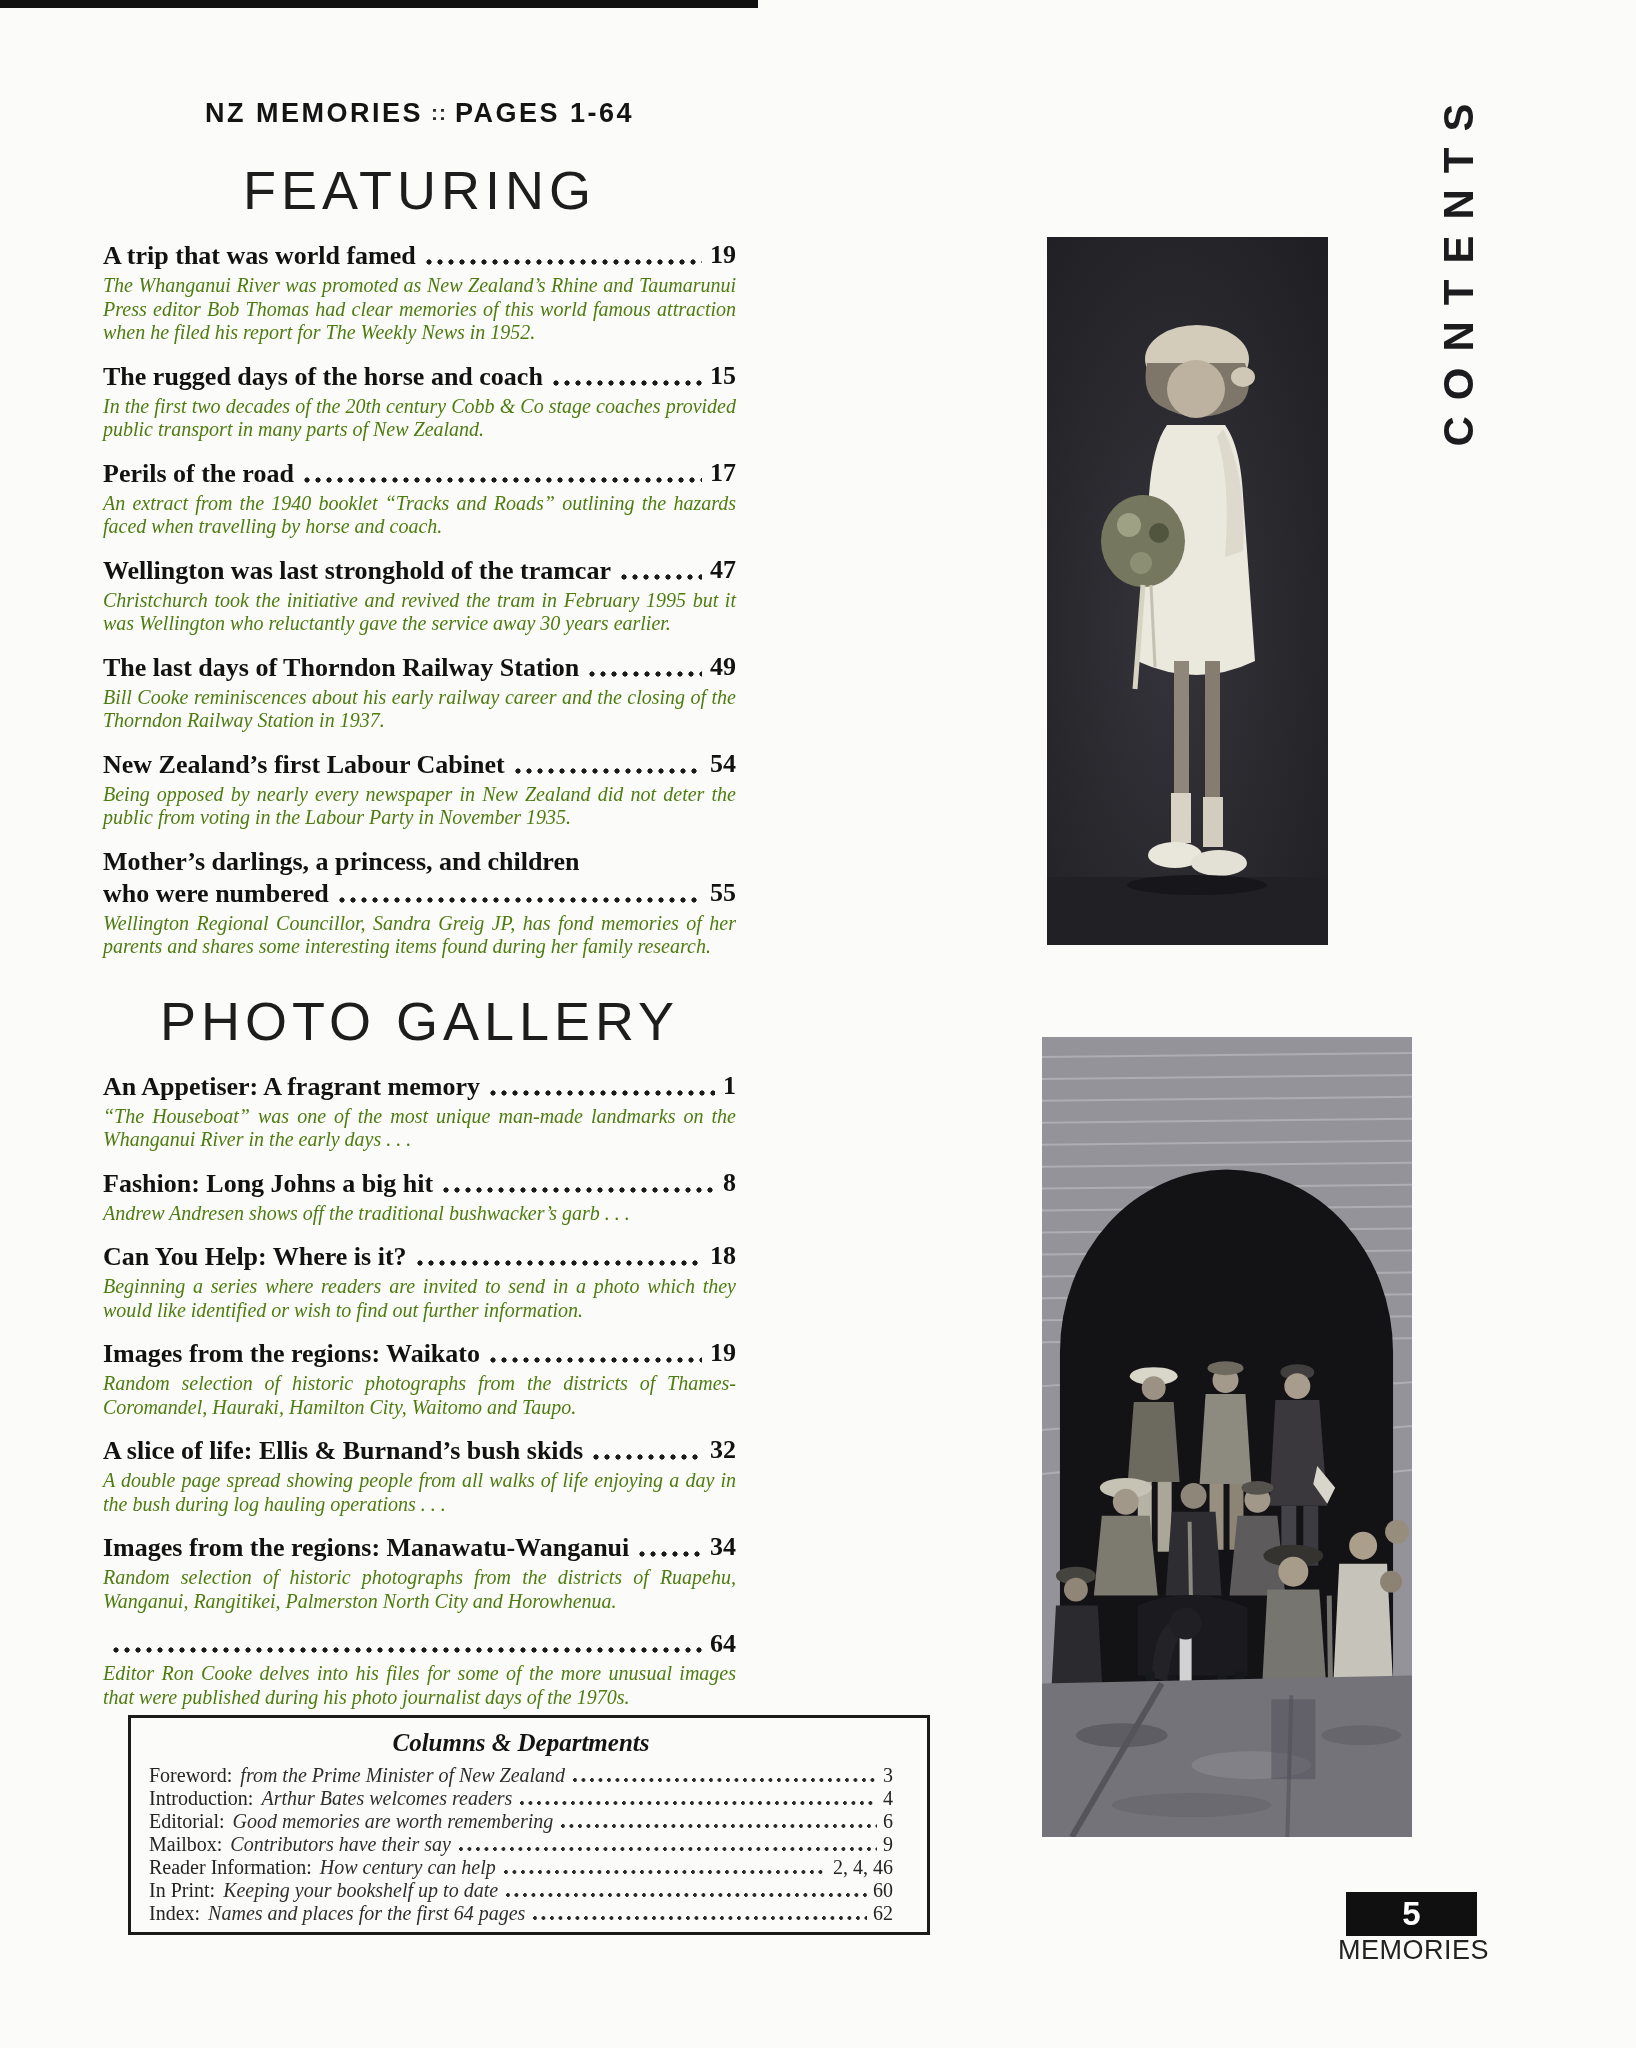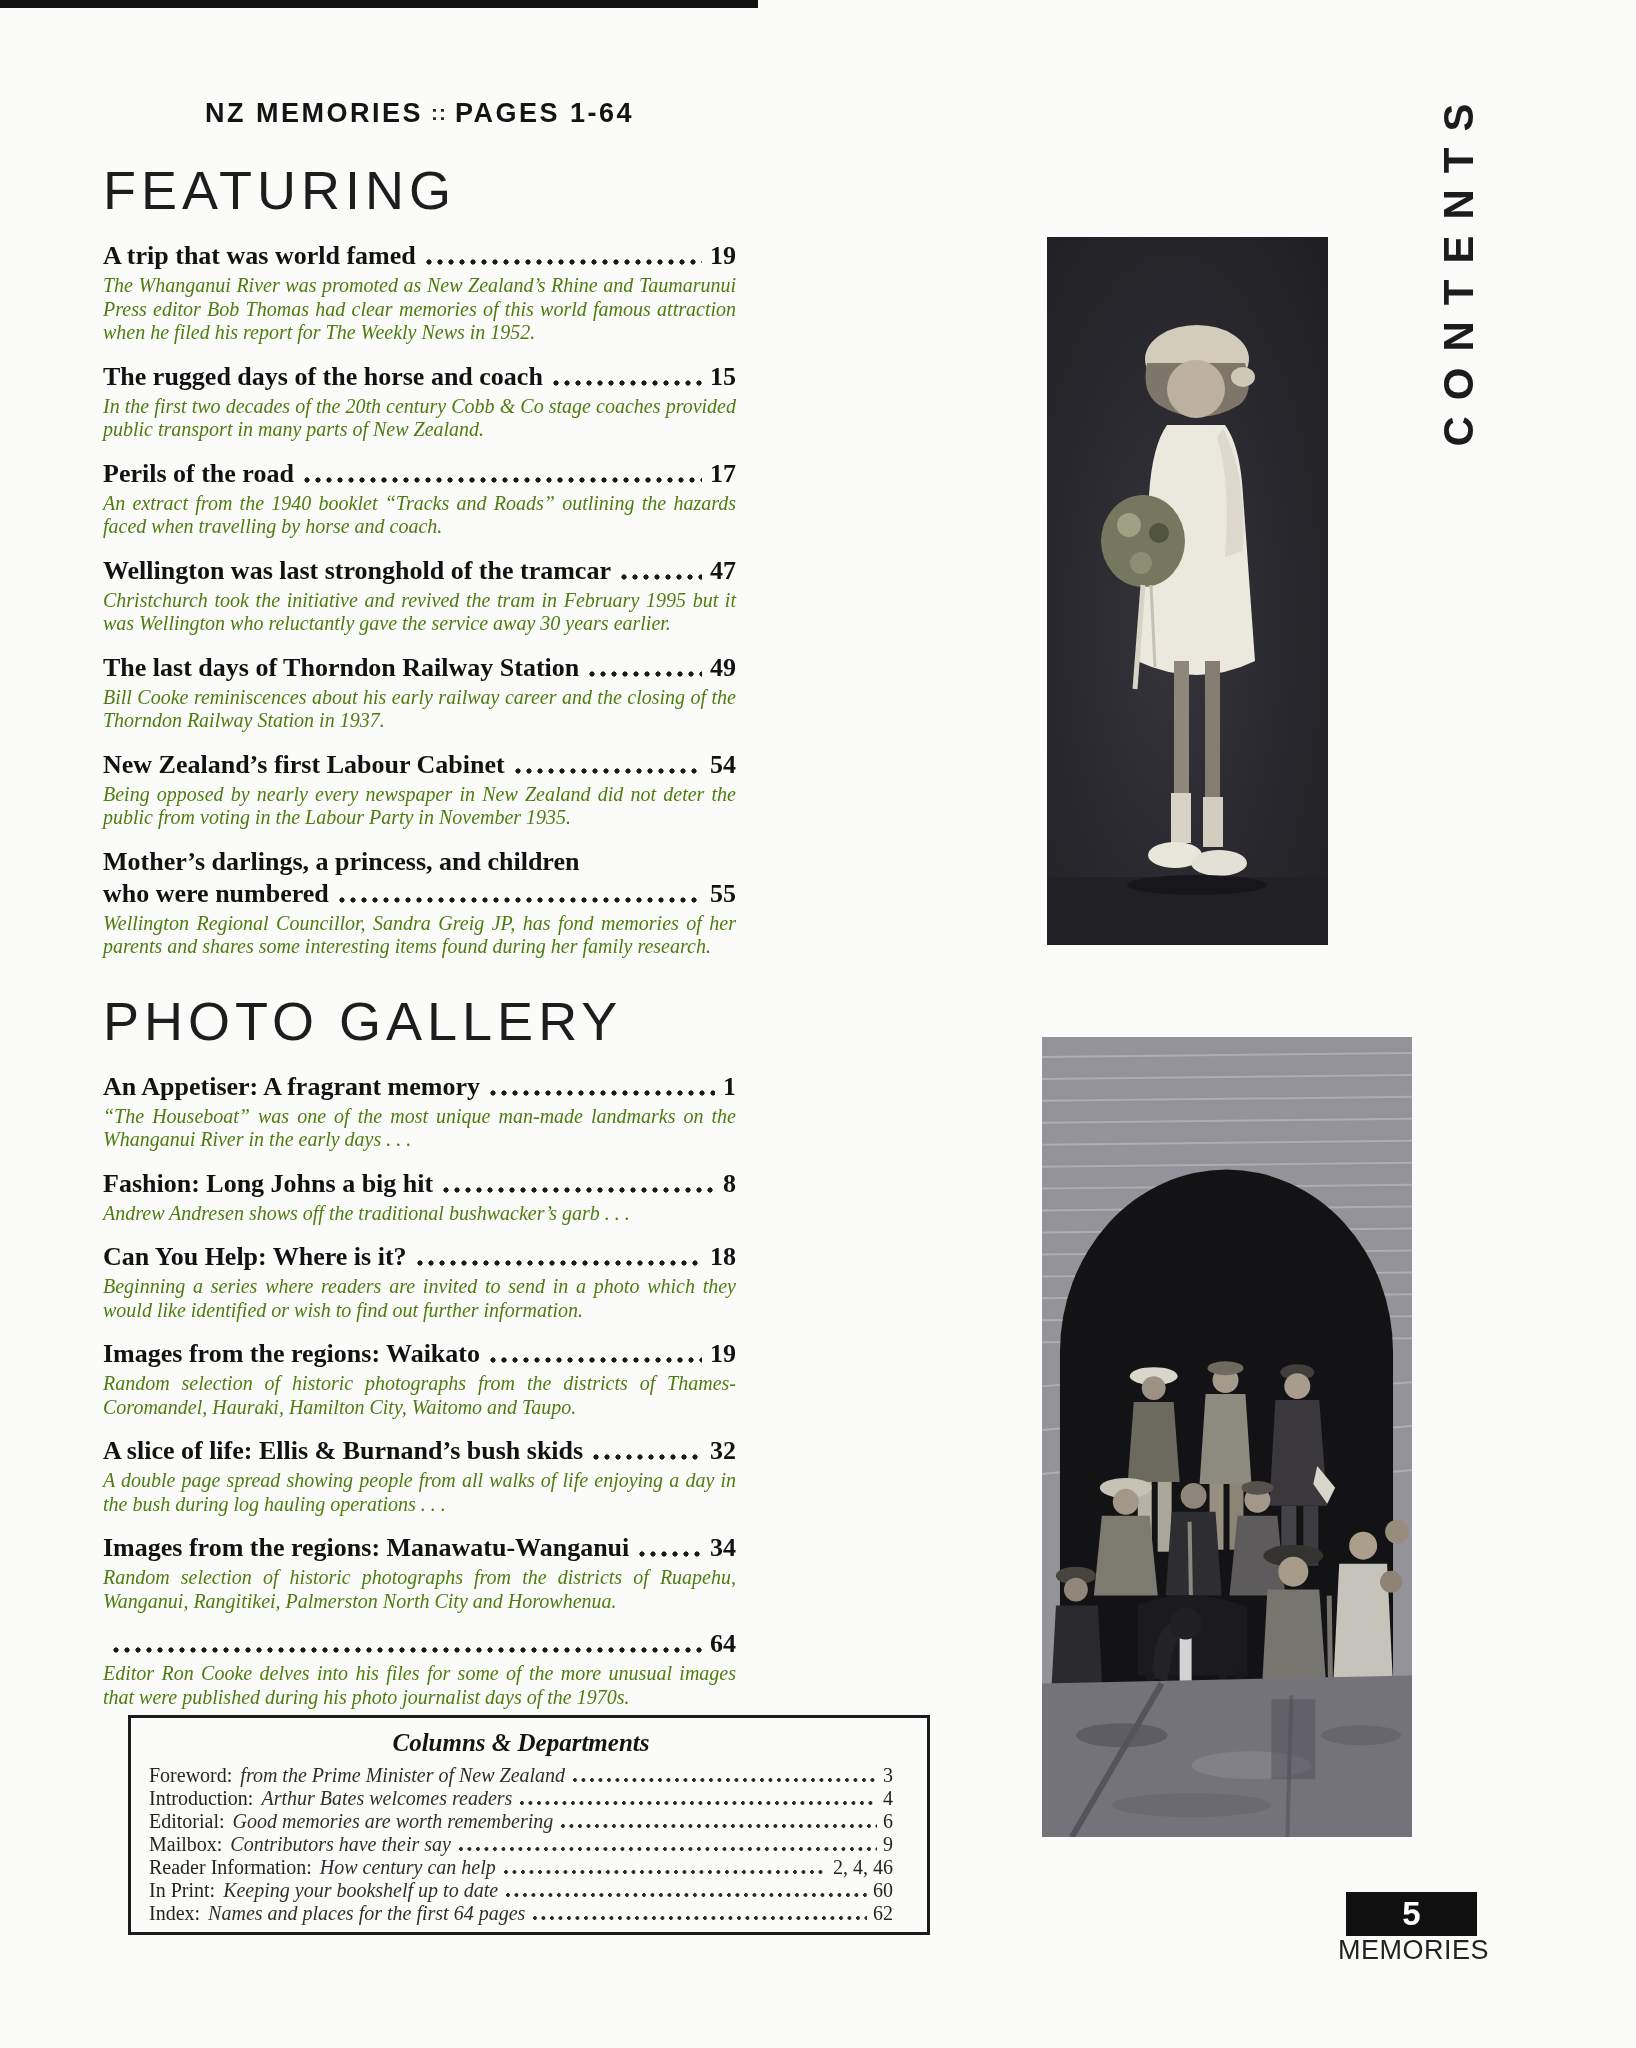--- a/index.html
+++ b/index.html
@@ -16,29 +16,29 @@
   .masthead {
     text-align:center; font-family:"Liberation Sans", sans-serif;
     font-weight:bold; font-size:27px; line-height:27px;
     letter-spacing:2.5px; color:#141414; white-space:nowrap;
   }
   .masthead .sep { font-size:21px; letter-spacing:1px; position:relative; top:-2px; margin:0 8px; color:#2a2a2a; }
 
   .section-title {
     font-family:"Liberation Sans", sans-serif; font-weight:normal;
     font-size:54px; line-height:52px; letter-spacing:5px;
-    text-align:left; color:#1d1d1d; margin:36px 0 24px 0;
+    text-align:center; color:#1d1d1d; margin:36px 0 24px 0;
   }
   .section-title:first-of-type { margin-top:36px; }
 
   .entry { margin-bottom:16px; }
   .entry-title-line {
     font-weight:bold; font-size:26px; line-height:32px; color:#121212;
   }
-  .entry-title-row { display:flex; align-items:flex-end; }
+  .entry-title-row { display:flex; align-items:flex-start; }
   .entry-title-text {
     font-weight:bold; font-size:26px; line-height:31px; color:#121212; white-space:nowrap;
   }
   .dots {
     flex:1; align-self:flex-end; height:8px; margin:0 8px 5px 10px;
     background-image:radial-gradient(circle at 3px 4px, #1a1a1a 2.3px, rgba(0,0,0,0) 2.9px);
     background-size:11px 8px; background-repeat:repeat-x; background-position:left bottom;
   }
   .entry-page { font-weight:bold; font-size:26px; color:#121212; }
   .entry-desc {

